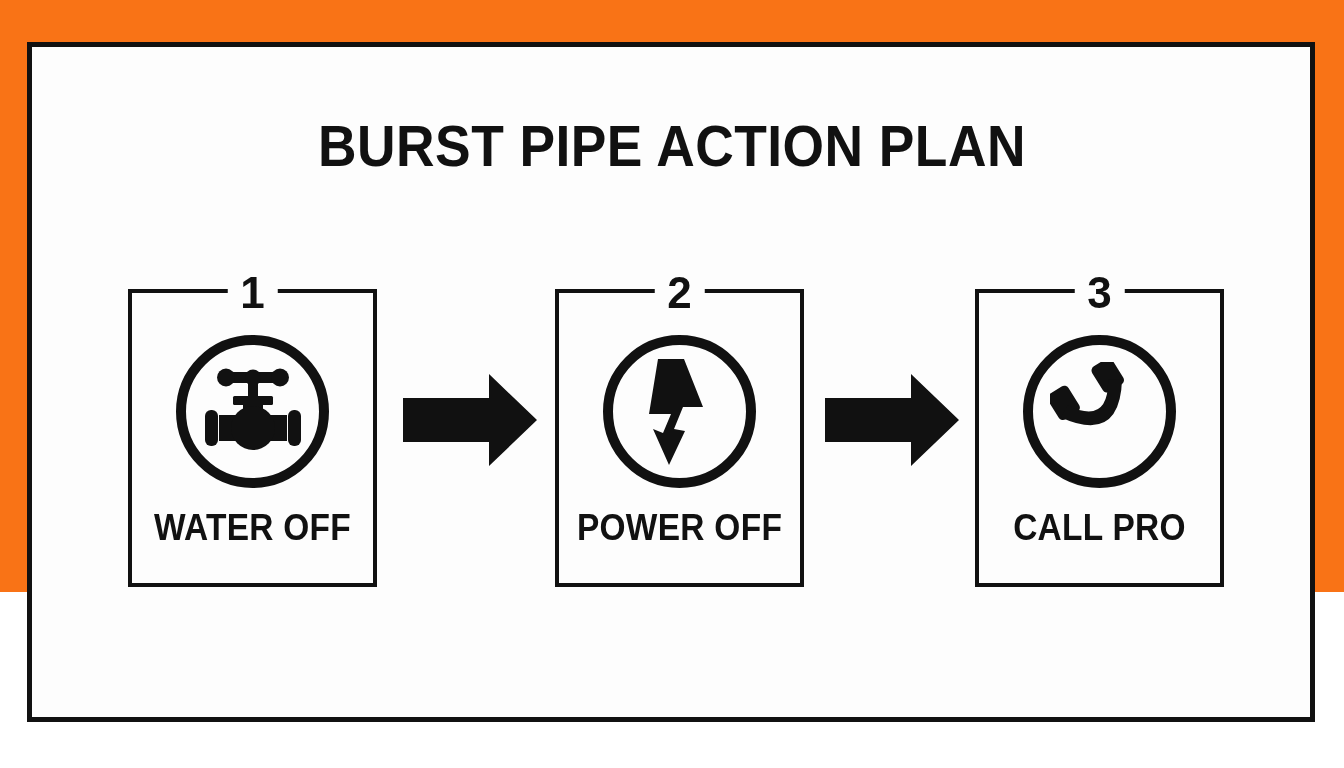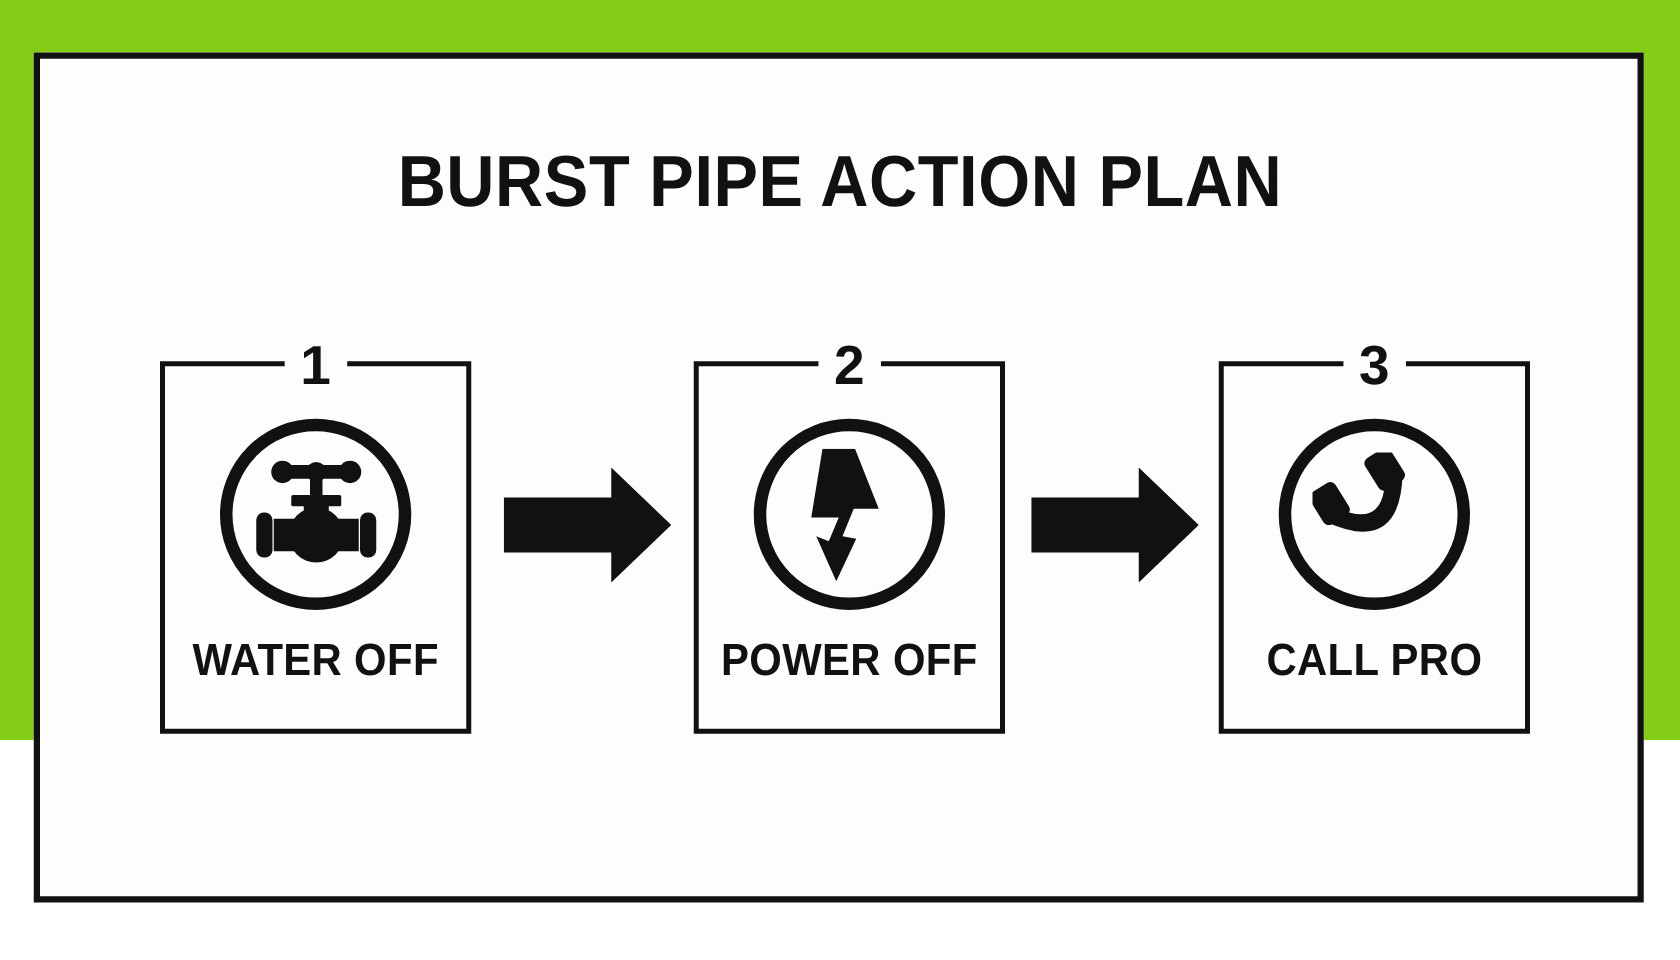--- a/index.html
+++ b/index.html
@@ -12,21 +12,21 @@
     width: 1344px;
     height: 768px;
     overflow: hidden;
     font-family: "Liberation Sans", sans-serif;
   }
 
   #poster {
     position: relative;
     width: 1344px;
     height: 592px;
-    background: #84cc16;
+    background: #f97316;
   }
 
   
   #outer-frame {
     position: absolute;
     left: 27px;
     top: 42px;
     width: 1288px;
     height: 680px;
     border: 5px solid #111111;

